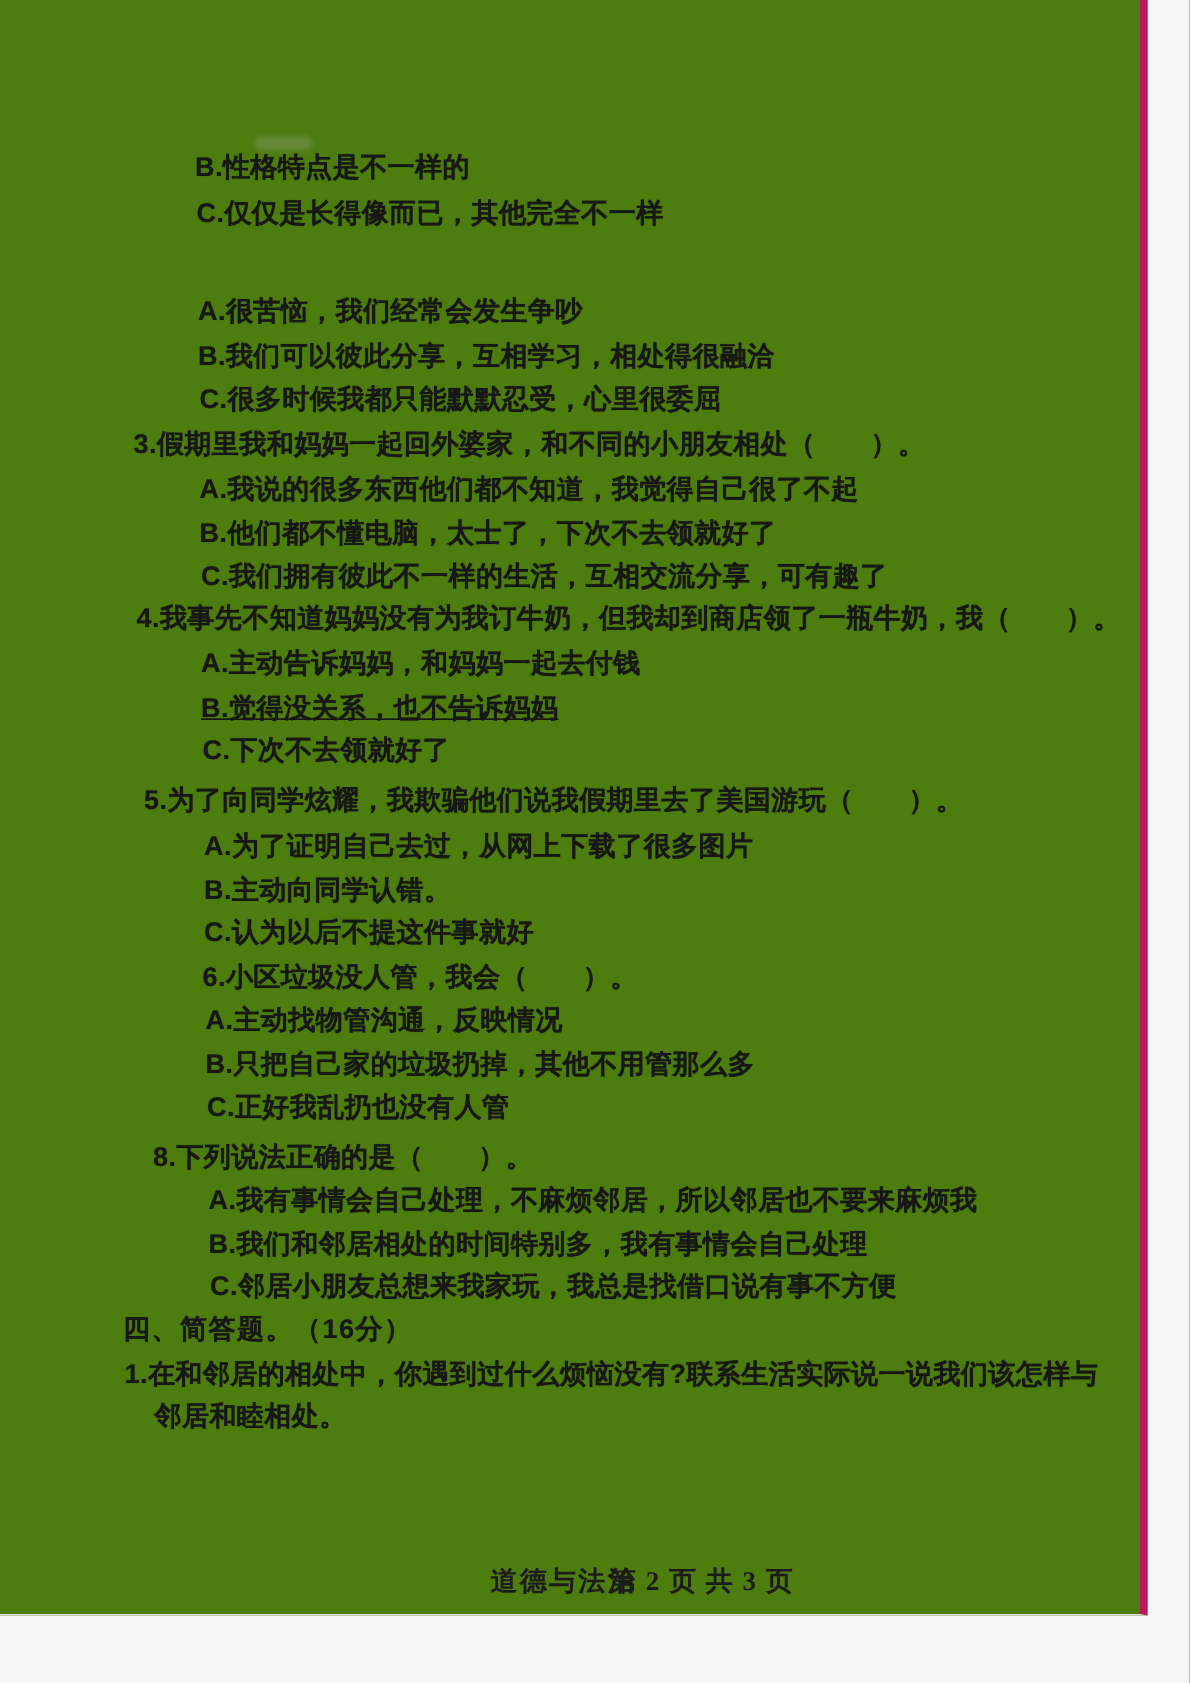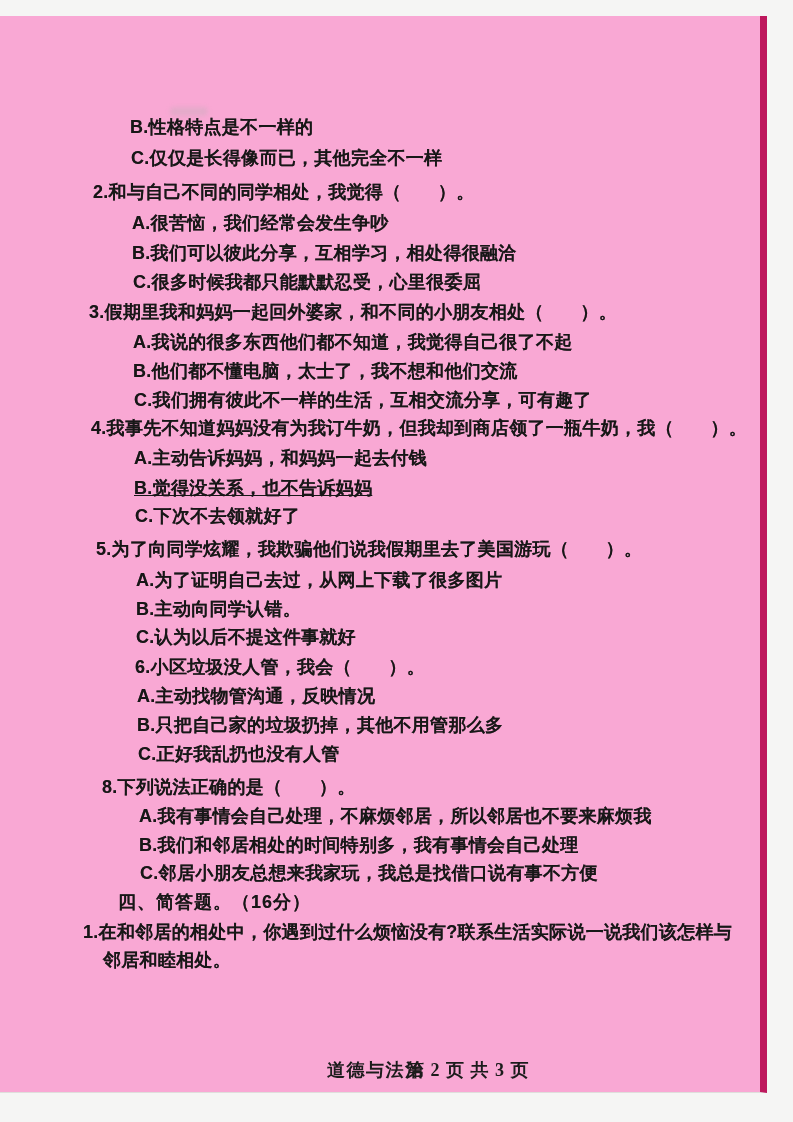--- a/index.html
+++ b/index.html
@@ -15,40 +15,39 @@
   }
   .screen {
     position: relative;
     width: 793px;
     height: 1122px;
     background: #f5f5f4;
   }
   .paper {
     position: absolute;
     left: 0;
-    top: 16px;
+    top: 0;
     width: 760px;
     height: 1076px;
-    background: #f9a8d4;
-    border-right: 7px solid #be185d;
+    background: #4d7c0f;
+    border-right: 5px solid #be185d;
     border-bottom: 1px solid #dfdfdc;
   }
   .line {
     position: absolute;
     white-space: nowrap;
     font-size: 18px;
     line-height: 22px;
     font-weight: 700;
     color: #171717;
     letter-spacing: 0.3px;
     text-shadow: 0 0 0.6px rgba(10,10,10,0.55);
   }
   .section-line {
     letter-spacing: 1px;
-    margin-left: 36px;
   }
   .smudge {
     position: absolute;
     left: 170px;
     top: 91px;
     width: 38px;
     height: 9px;
     background: rgba(175,175,175,0.28);
     filter: blur(2px);
     border-radius: 4px;
@@ -75,28 +74,27 @@
 <body>
 
 <div class="screen">
   <div class="paper">
 
     <div class="smudge"></div>
 
     <div class="line" style="top:100px; left:130px;">B.性格特点是不一样的</div>
     <div class="line" style="top:131px; left:131px;">C.仅仅是长得像而已，其他完全不一样</div>
 
-    <div class="line" style="top:165px; left:93px;">2.和与自己不同的同学相处，我觉得（　　）。</div>
     <div class="line" style="top:196px; left:132px;">A.很苦恼，我们经常会发生争吵</div>
     <div class="line" style="top:226px; left:132px;">B.我们可以彼此分享，互相学习，相处得很融洽</div>
     <div class="line" style="top:255px; left:133px;">C.很多时候我都只能默默忍受，心里很委屈</div>
 
     <div class="line" style="top:285px; left:89px;">3.假期里我和妈妈一起回外婆家，和不同的小朋友相处（　　）。</div>
     <div class="line" style="top:315px; left:133px;">A.我说的很多东西他们都不知道，我觉得自己很了不起</div>
-    <div class="line" style="top:344px; left:133px;">B.他们都不懂电脑，太士了，我不想和他们交流</div>
+    <div class="line" style="top:344px; left:133px;">B.他们都不懂电脑，太士了，下次不去领就好了</div>
     <div class="line" style="top:373px; left:134px;">C.我们拥有彼此不一样的生活，互相交流分享，可有趣了</div>
 
     <div class="line" style="top:401px; left:91px;">4.我事先不知道妈妈没有为我订牛奶，但我却到商店领了一瓶牛奶，我（　　）。</div>
     <div class="line" style="top:431px; left:134px;">A.主动告诉妈妈，和妈妈一起去付钱</div>
     <div class="line" style="top:461px; left:134px;text-decoration:underline;">B.觉得没关系，也不告诉妈妈</div>
     <div class="line" style="top:489px; left:135px;">C.下次不去领就好了</div>
 
     <div class="line" style="top:522px; left:96px;">5.为了向同学炫耀，我欺骗他们说我假期里去了美国游玩（　　）。</div>
     <div class="line" style="top:553px; left:136px;">A.为了证明自己去过，从网上下载了很多图片</div>
     <div class="line" style="top:582px; left:136px;">B.主动向同学认错。</div>

